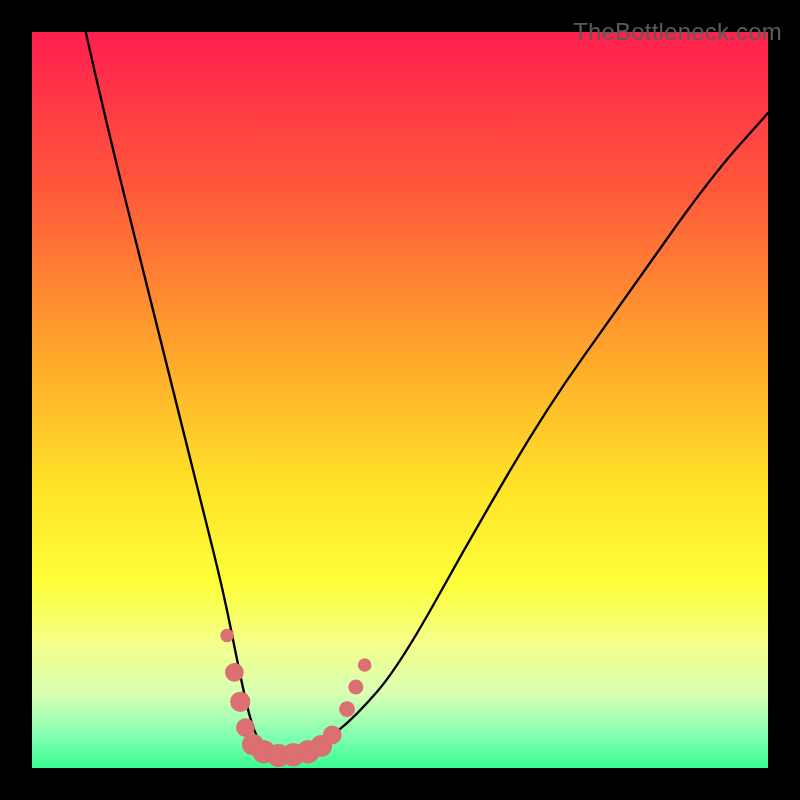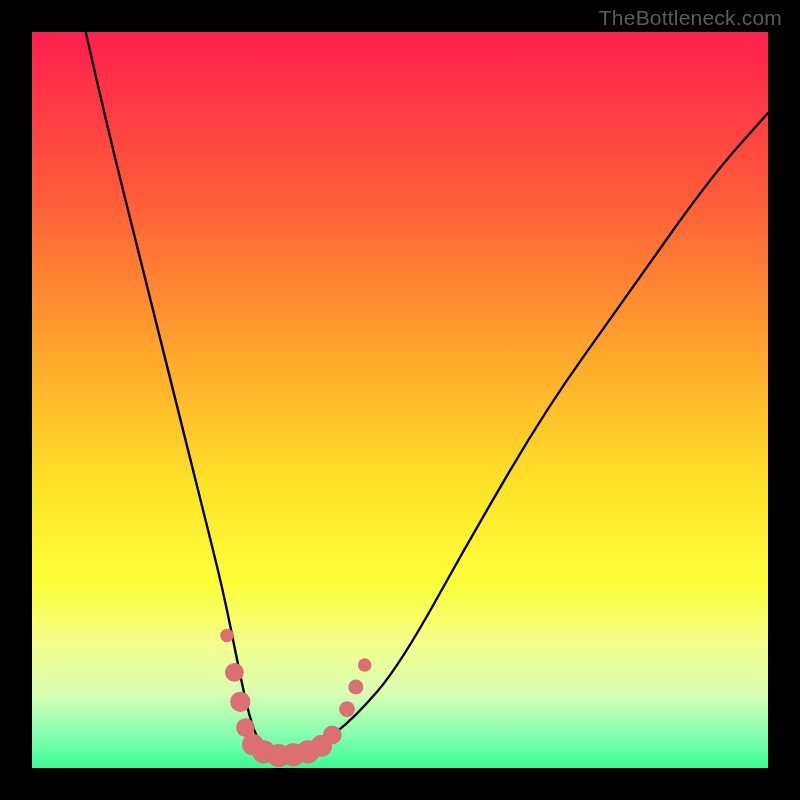--- a/index.html
+++ b/index.html
@@ -26,23 +26,23 @@
     width: 736px;
     height: 736px;
     overflow: hidden;
   }
   .gradient-bg {
     position: absolute;
     inset: 0;
   }
   .watermark {
     position: absolute;
-    top: 6px;
+    top: 18px;
     right: 18px;
-    font-size: 21px;
+    font-size: 24px;
     font-weight: 500;
     color: #5c5c5c;
     letter-spacing: 0.2px;
   }
   svg.curve {
     position: absolute;
     inset: 0;
     width: 100%;
     height: 100%;
   }

